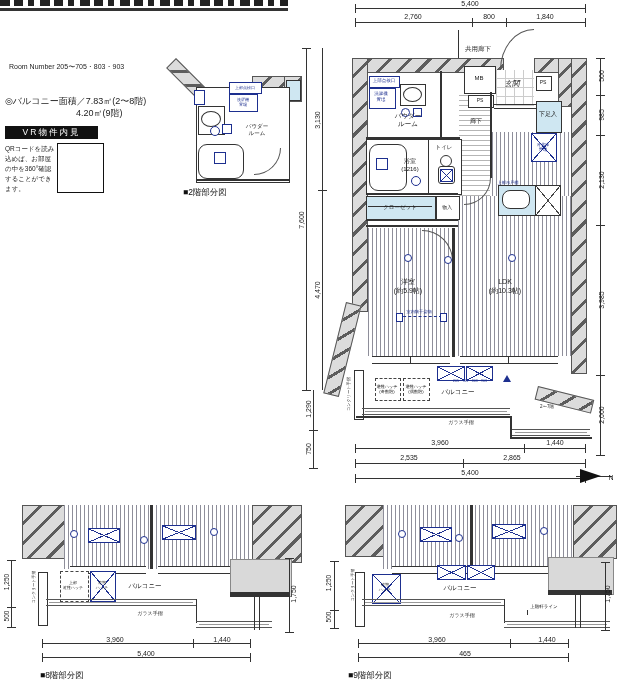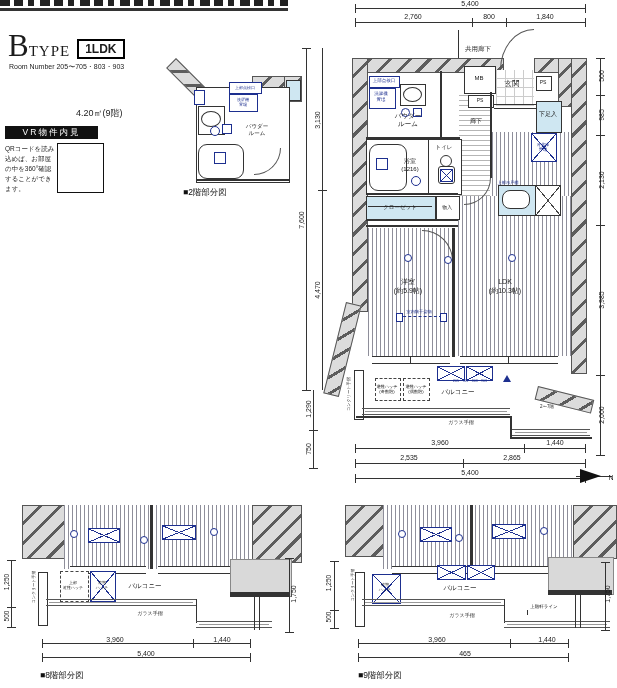--- a/index.html
+++ b/index.html
@@ -42,24 +42,22 @@
   .tri{position:absolute;width:0;height:0;}
 </style>
 </head>
 <body>
 
 <div id="canvas">
 
   <div class="hdash" style="left:0;top:0;width:288px"></div>
   <div class="ln" style="left:0;top:8px;width:288px;height:2.5px"></div>
 
-  <div class="abs" style="left:8px;top:28px">
-    <span class="t-letter">B</span><span class="t-word">TYPE</span><span class="t-tag">1LDK</span>
-  </div>
   <div class="abs" style="left:9px;top:62px;font-size:7px">Room Number 205〜705・803・903</div>
+  <div class="abs" style="left:5px;top:95px;font-size:9px">◎バルコニー面積／7.83㎡(2〜8階)</div>
   <div class="abs" style="left:76px;top:107px;font-size:9px">4.20㎡(9階)</div>
 
   <div class="abs" style="left:5px;top:126px;width:93px;height:13px;background:#111;color:#fff;font-size:8.5px;text-align:center;line-height:13px;letter-spacing:2px">VR物件内見</div>
   <div class="abs" style="left:5px;top:144px;width:50px;font-size:6.5px;line-height:1.55">QRコードを読み込めば、お部屋の中を360°確認することができます。</div>
   <div class="abs" style="left:57px;top:143px;width:45px;height:48px;border:1.5px solid #111;background:#fff"></div>
 
   <div class="wall" style="left:176px;top:58px;width:96px;height:12px;transform:rotate(45deg);transform-origin:0 0"></div>
   <div class="wall" style="left:252px;top:76px;width:48px;height:11px"></div>
   <div class="wall" style="left:284px;top:76px;width:16px;height:24px"></div>
   <div class="cyanbox" style="left:286px;top:80px;width:13px;height:19px"></div>
@@ -268,25 +266,25 @@
   <div class="ln" style="left:358px;top:657px;width:210px;height:1px"></div>
   <div class="ln" style="left:358px;top:653px;width:1px;height:9px"></div>
   <div class="ln" style="left:568px;top:653px;width:1px;height:9px"></div>
   <div class="ln" style="left:334px;top:561px;width:1px;height:67px"></div>
   <div class="ln" style="left:330px;top:561px;width:9px;height:1px"></div>
   <div class="ln" style="left:330px;top:610px;width:9px;height:1px"></div>
   <div class="ln" style="left:330px;top:628px;width:9px;height:1px"></div>
   <div class="ln" style="left:605px;top:562px;width:1px;height:68px"></div>
   <div class="ln" style="left:601px;top:562px;width:9px;height:1px"></div>
   <div class="ln" style="left:601px;top:630px;width:9px;height:1px"></div>
-  <div class="caption" style="left:358px;top:670px">■9階部分図</div>
+  <div class="caption" style="left:348px;top:670px">■9階部分図</div>
 
   <div id="labels" class="abs" style="left:0;top:0;width:617px;height:688px;pointer-events:none">
       <span class="lbl" style="left: 478px; top: 49px; font-size: 6.5px; transform: translate(-50%, -50%);">共用廊下</span>
-      <span class="lbl" style="left: 512px; top: 84px; font-size: 7.5px; transform: translate(-50%, -50%);">玄関</span>
+      <span class="lbl" style="left: 512px; top: 84px; font-size: 7.5px; transform: translate(-50%, -50%); font-style: italic;">玄関</span>
       <span class="lbl" style="left: 479px; top: 79px; font-size: 6px; transform: translate(-50%, -50%);">MB</span>
       <span class="lbl" style="left: 480px; top: 100px; font-size: 5px; transform: translate(-50%, -50%);">PS</span>
       <span class="lbl" style="left: 543px; top: 82px; font-size: 5px; transform: translate(-50%, -50%);">PS</span>
       <span class="lbl" style="left: 548px; top: 115px; font-size: 6px; transform: translate(-50%, -50%);">下足入</span>
       <span class="lbl" style="left: 476px; top: 122px; font-size: 6px; transform: translate(-50%, -50%);">廊下</span>
       <span class="lbl" style="left: 408px; top: 120px; font-size: 6.5px; transform: translate(-50%, -50%);">パウダー
 ルーム</span>
       <span class="lbl" style="left: 381px; top: 97px; font-size: 4.5px; color: rgb(29, 47, 143); transform: translate(-50%, -50%);">洗濯機
 置場</span>
       <span class="lbl" style="left: 384px; top: 81px; font-size: 4.5px; color: rgb(29, 47, 143); transform: translate(-50%, -50%);">上部点検口</span>

